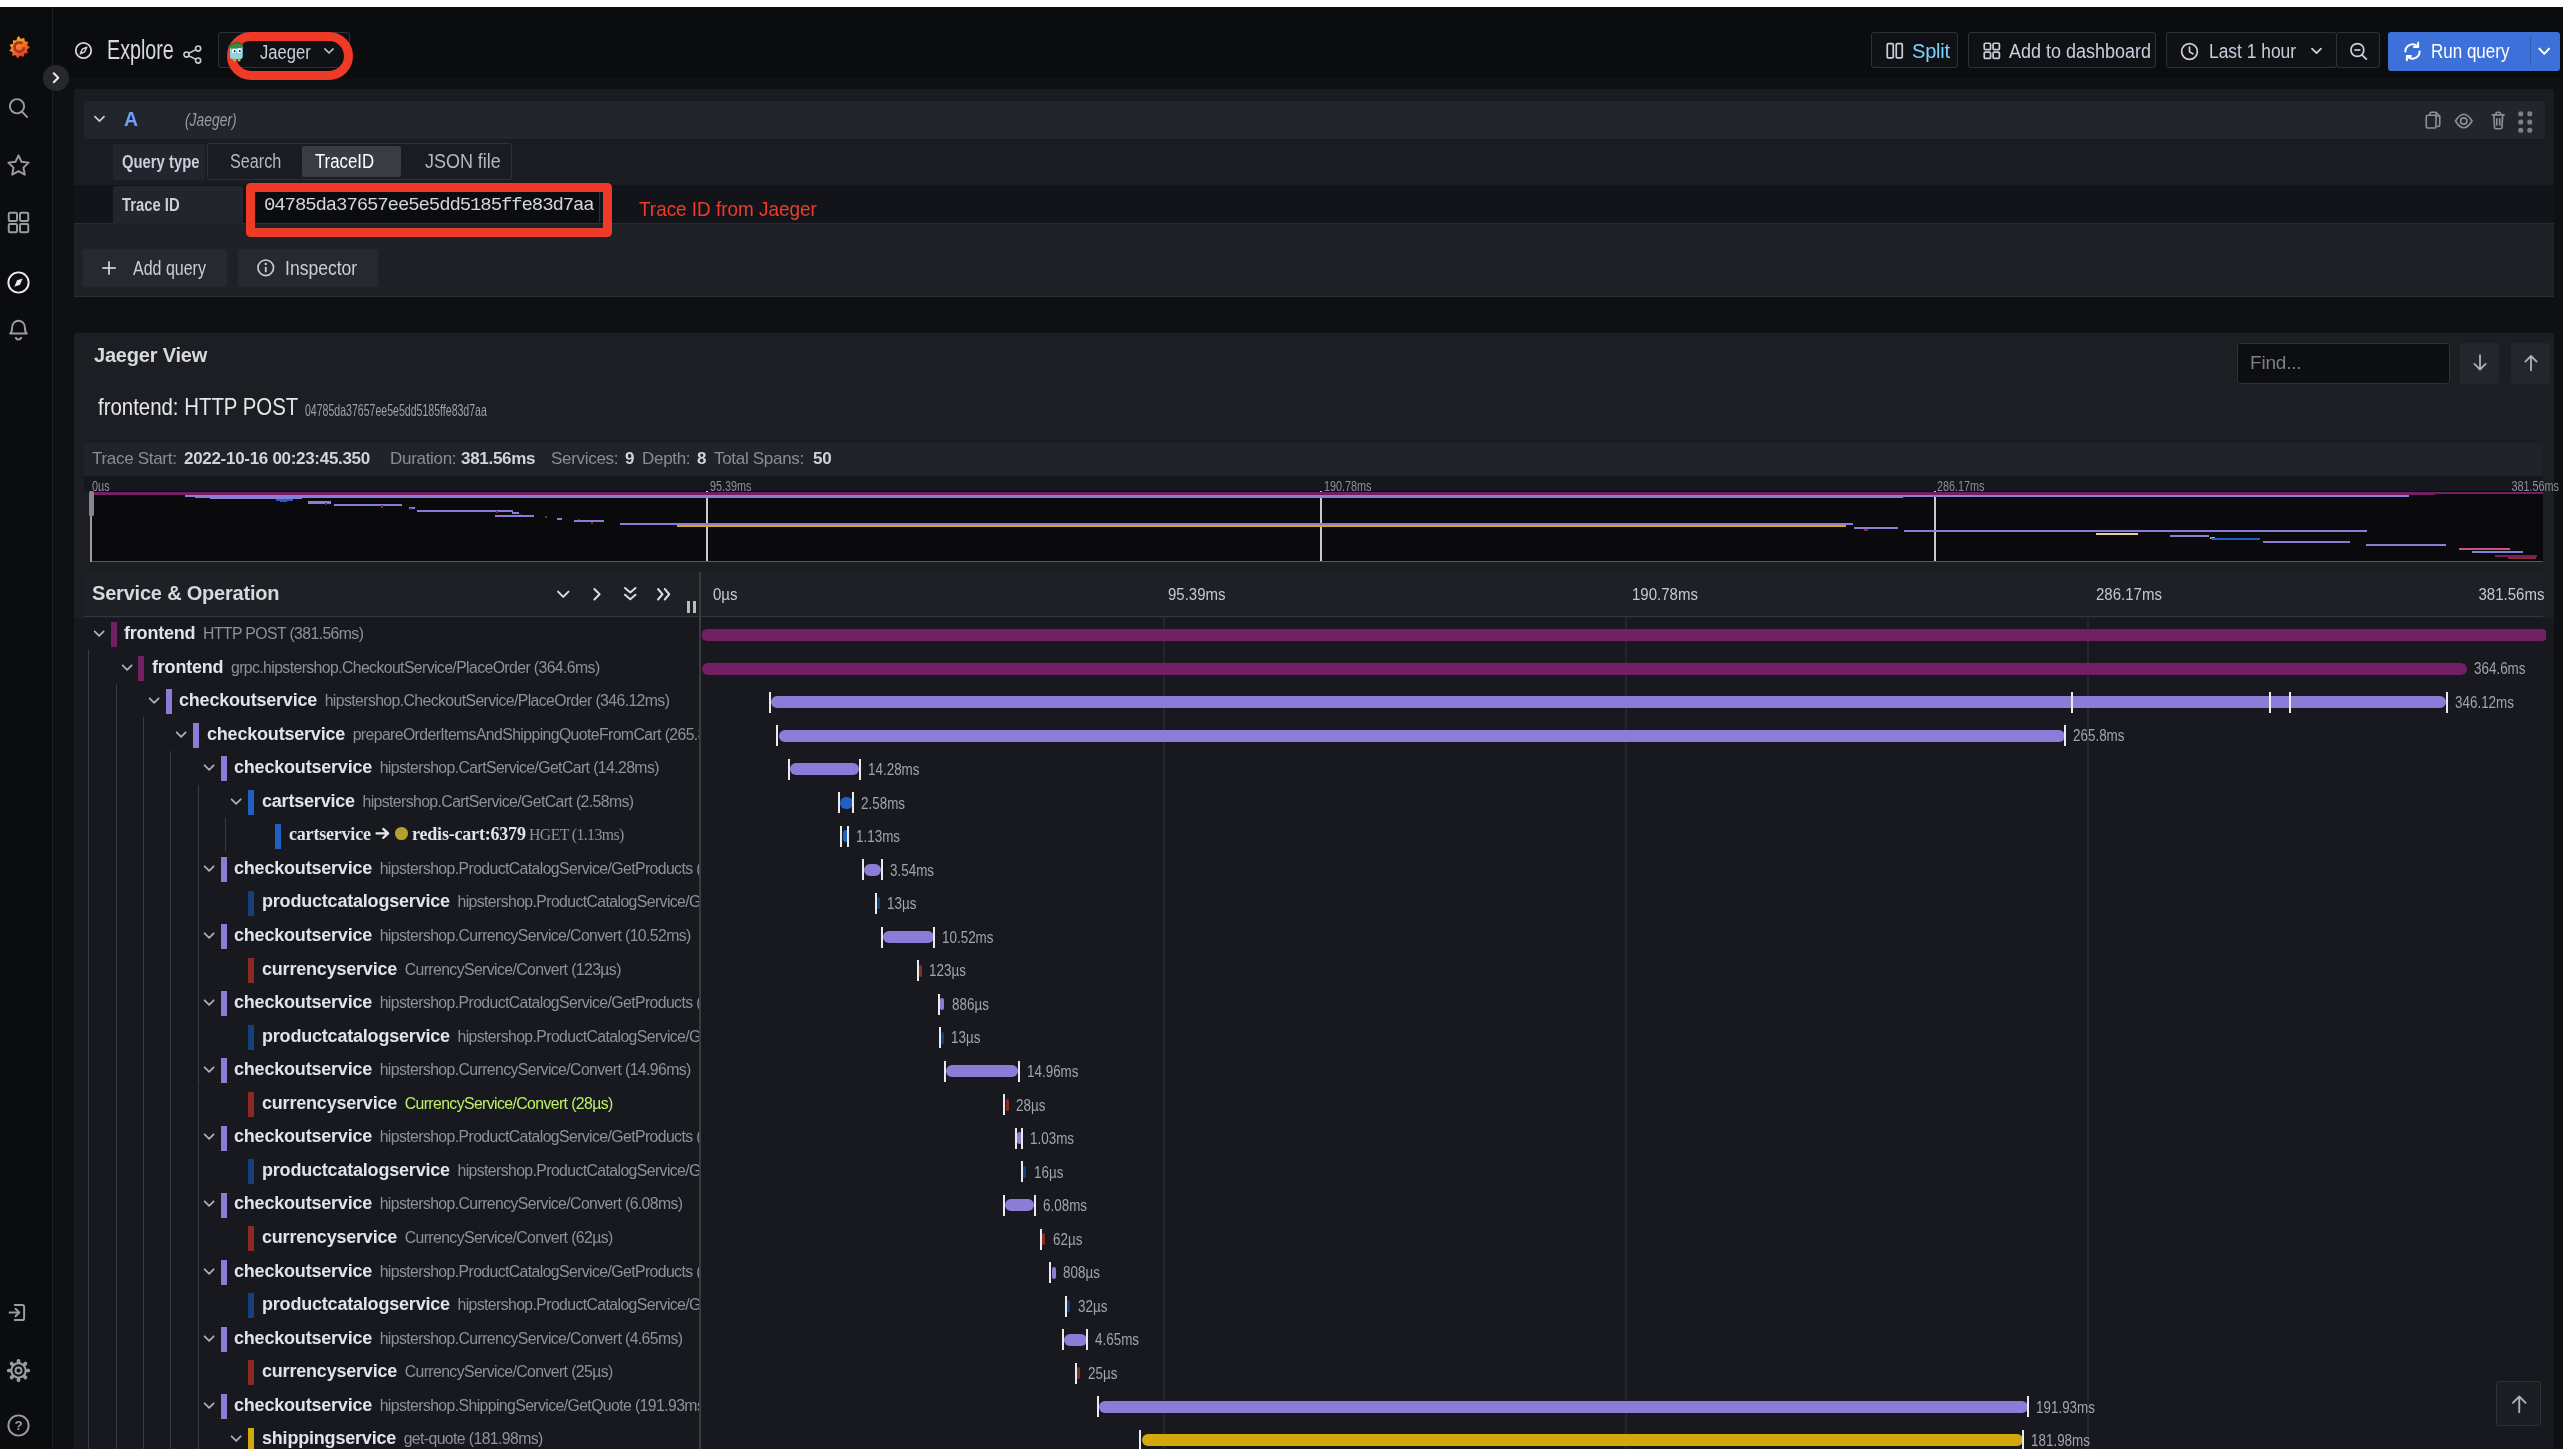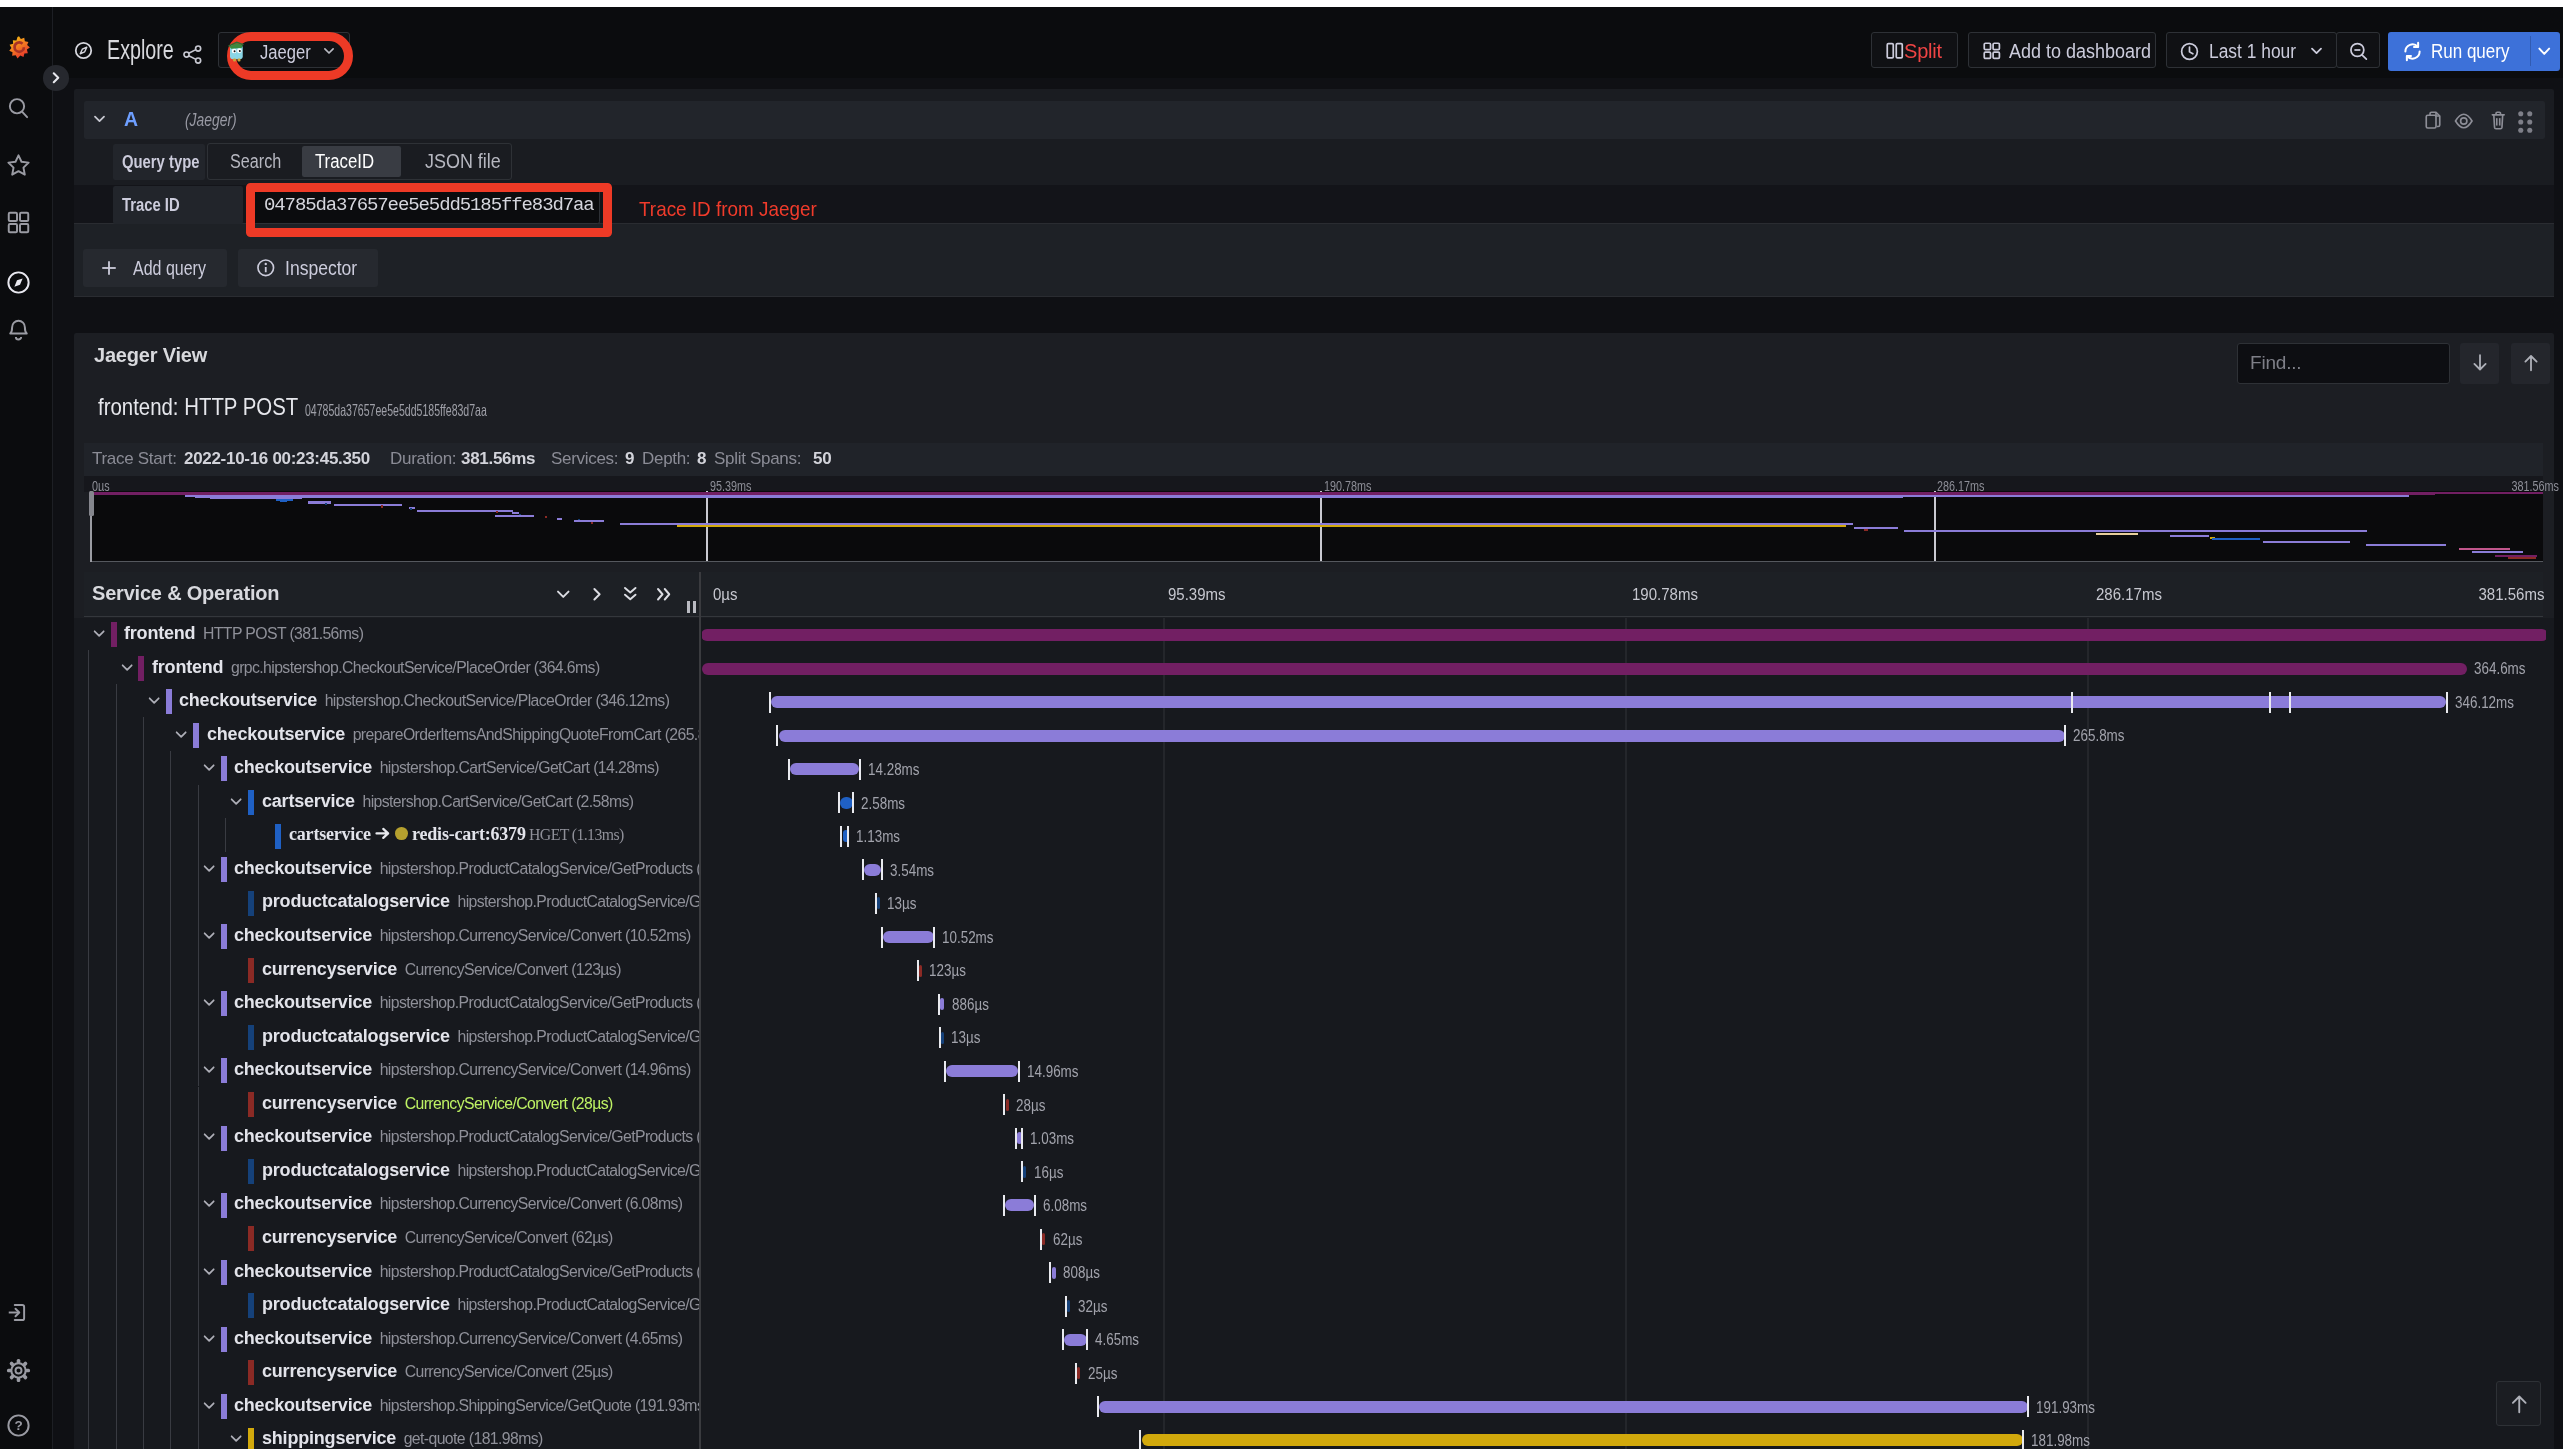--- a/index.html
+++ b/index.html
@@ -98,21 +98,21 @@
 </svg>
 <div class="abs sx" style="left:260px;top:41px;font-size:20px;font-weight:500;color:#ccccdc;transform:scaleX(0.83);">Jaeger</div>
 <svg class="abs" style="left:323px;top:47px;" width="12" height="8.3" viewBox="0 0 16 11">
       <path d="M2.5 2.5 L8 8 L13.5 2.5" fill="none" stroke="#b9bac2" stroke-width="2.2" stroke-linecap="round" stroke-linejoin="round"></path>
     </svg>
 <div class="abs" style="left:1871px;top:32px;width:87px;height:36px;border:1.1px solid #2e3136;border-radius:3px;background:#101114;">
       <svg class="abs" style="left:12.8px;top:8.3px;" width="19.5" height="19.5" viewBox="0 0 26 26">
         <rect x="3" y="3.5" width="8" height="19" rx="1.5" fill="none" stroke="#ccccdc" stroke-width="2.3"></rect>
         <rect x="15" y="3.5" width="8" height="19" rx="1.5" fill="none" stroke="#ccccdc" stroke-width="2.3"></rect>
       </svg>
-      <div class="abs" style="left:32px;top:6.8px;font-size:20px;color:#ef4444;letter-spacing:-0.2px;">Split</div>
+      <div class="abs" style="left:40px;top:6.8px;font-size:20px;color:#7dd3fc;letter-spacing:-0.2px;">Split</div>
     </div>
 <div class="abs" style="left:1968px;top:32px;width:188px;height:36px;border:1.1px solid #2e3136;border-radius:3px;background:#101114;">
       <svg class="abs" style="left:12.8px;top:8.3px;" width="19.5" height="19.5" viewBox="0 0 26 26">
         <rect x="3" y="3" width="8.4" height="8.4" rx="1.5" fill="none" stroke="#ccccdc" stroke-width="2.3"></rect>
         <rect x="14.8" y="3" width="8.4" height="8.4" rx="1.5" fill="none" stroke="#ccccdc" stroke-width="2.3"></rect>
         <rect x="3" y="14.8" width="8.4" height="8.4" rx="1.5" fill="none" stroke="#ccccdc" stroke-width="2.3"></rect>
         <rect x="14.8" y="14.8" width="8.4" height="8.4" rx="1.5" fill="none" stroke="#ccccdc" stroke-width="2.3"></rect>
       </svg>
       <div class="abs sx" style="left:40px;top:6.8px;font-size:20px;color:#ccccdc;transform:scaleX(0.9);">Add to dashboard</div>
     </div>
@@ -221,21 +221,21 @@
 <div class="abs sx" style="left:305px;top:401px;font-size:16.5px;color:#9fa0a8;transform:scaleX(0.64);">04785da37657ee5e5dd5185ffe83d7aa</div>
 <div class="abs" style="left:84px;top:443px;width:2459px;height:33px;background:#202329;"></div>
 <div class="abs" style="left:92px;top:449px;font-size:17px;color:#8b8c96;letter-spacing:-0.3px;">Trace Start:</div>
 <div class="abs" style="left:184px;top:449px;font-size:17px;font-weight:700;color:#d2d3da;letter-spacing:-0.3px;">2022-10-16 00:23:45.350</div>
 <div class="abs" style="left:390px;top:449px;font-size:17px;color:#8b8c96;letter-spacing:-0.3px;">Duration:</div>
 <div class="abs" style="left:461px;top:449px;font-size:17px;font-weight:700;color:#d2d3da;letter-spacing:-0.3px;">381.56ms</div>
 <div class="abs" style="left:551px;top:449px;font-size:17px;color:#8b8c96;letter-spacing:-0.3px;">Services:</div>
 <div class="abs" style="left:625px;top:449px;font-size:17px;font-weight:700;color:#d2d3da;letter-spacing:-0.3px;">9</div>
 <div class="abs" style="left:642px;top:449px;font-size:17px;color:#8b8c96;letter-spacing:-0.3px;">Depth:</div>
 <div class="abs" style="left:697px;top:449px;font-size:17px;font-weight:700;color:#d2d3da;letter-spacing:-0.3px;">8</div>
-<div class="abs" style="left:714px;top:449px;font-size:17px;color:#8b8c96;letter-spacing:-0.3px;">Split Spans:</div>
+<div class="abs" style="left:714px;top:449px;font-size:17px;color:#8b8c96;letter-spacing:-0.3px;">Total Spans:</div>
 <div class="abs" style="left:813px;top:449px;font-size:17px;font-weight:700;color:#d2d3da;letter-spacing:-0.3px;">50</div>
 <div class="abs" style="left:84px;top:476px;width:2459px;height:15.8px;background:#16171c;"></div>
 <div class="abs sx" style="left:92px;top:477px;font-size:15px;color:#8e8f98;transform:scaleX(0.72);">0µs</div>
 <div class="abs sx" style="left:710px;top:477px;font-size:15px;color:#8e8f98;transform:scaleX(0.72);">95.39ms</div>
 <div class="abs sx" style="left:1324px;top:477px;font-size:15px;color:#8e8f98;transform:scaleX(0.72);">190.78ms</div>
 <div class="abs sx" style="left:1937px;top:477px;font-size:15px;color:#8e8f98;transform:scaleX(0.72);">286.17ms</div>
 <div class="abs" style="left:2493px;top:477px;font-size:15px;color:#8e8f98;transform:scaleX(0.72);transform-origin:100% 50%;">381.56ms</div>
 <div class="abs" style="left:92px;top:491px;width:2451px;height:71px;background:#0a0a0c;border-bottom:1.5px solid #55585e;overflow:hidden;">
 <div class="abs" style="left:614px;top:0;width:1.5px;height:71px;background:rgba(235,235,245,0.85);"></div>
 <div class="abs" style="left:1228px;top:0;width:1.5px;height:71px;background:rgba(235,235,245,0.85);"></div>

